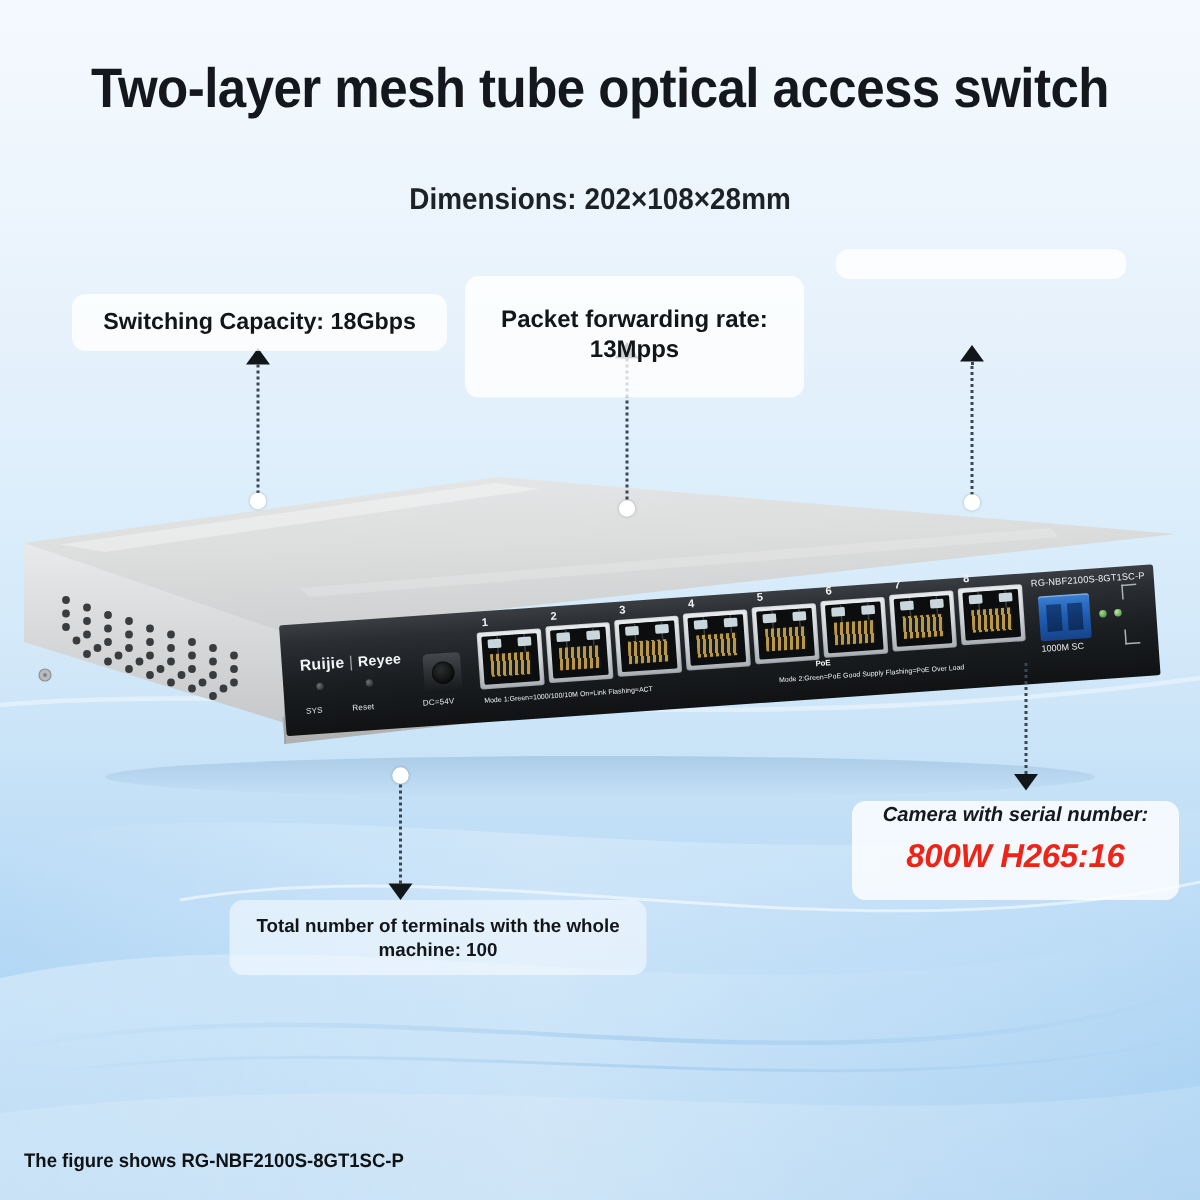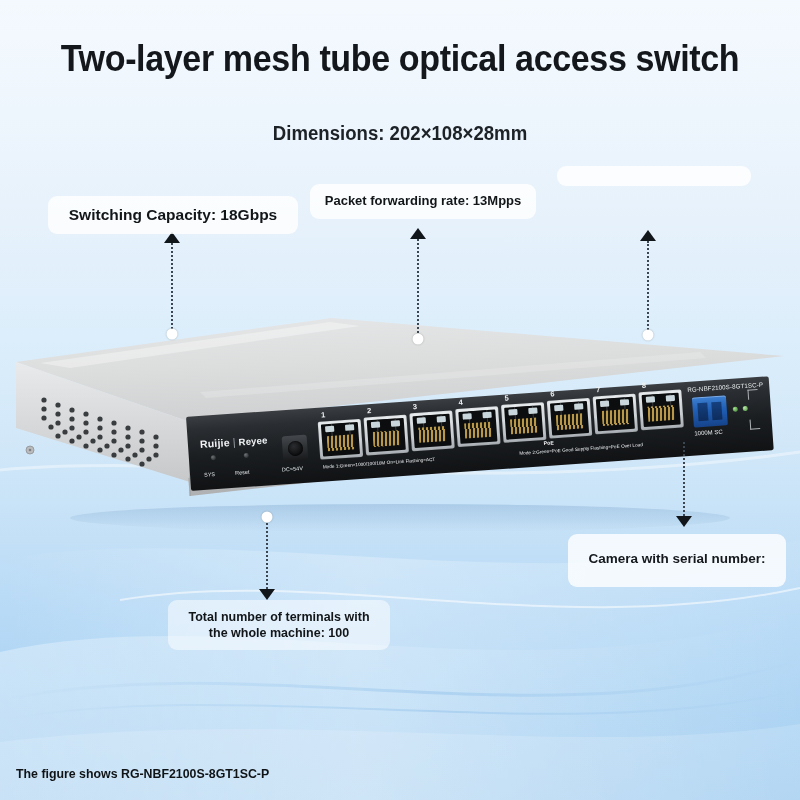--- a/index.html
+++ b/index.html
@@ -56,36 +56,36 @@
     text-align: center;
     color: #131619;
     line-height: 1.28;
   }
 
   #co-switching {
     left: 48px; top: 196px; width: 250px; padding: 9px 8px;
     font-size: 15.5px; font-weight: 700;
   }
   #co-packet {
-    left: 310px; top: 184px; width: 226px; padding: 9px 8px;
-    font-size: 13px; font-weight: 700;
+    left: 310px; top: 184px; width: 226px; padding: 20px 8px;
+    font-size: 16px; font-weight: 700;
   }
   #co-poe {
     left: 557px; top: 166px; width: 194px; padding: 10px 8px;
     font-size: 18.5px; font-weight: 700;
   }
   #co-poe .l2 { padding-left: 14px; }
   #co-terminals {
-    left: 168px; top: 600px; width: 222px; padding: 9px 10px;
+    left: 153px; top: 600px; width: 278px; padding: 9px 10px;
     font-size: 12.5px; font-weight: 600;
     background: rgba(255,255,255,0.50);
   }
   #co-camera {
-    left: 568px; top: 534px; width: 218px; padding: 16px 8px 14px;
-    font-size: 13.5px; font-weight: 700;
+    left: 568px; top: 534px; width: 218px; padding: 0 8px 14px;
+    font-size: 13.5px; font-weight: 700; font-style: italic;
   }
   #co-camera .cam-head { font-size: 13.5px; color:#15191d; margin-bottom: 6px; }
   #co-camera .cam-row {
     font-size: 22px; font-weight: 700; color: #ef2418;
     line-height: 1.30; letter-spacing: -0.2px;
   }
 
   
   .leader { position: absolute; }
   .leader .dots {
@@ -521,15 +521,16 @@
 
 <div class="callout" id="co-poe">
 </div>
 
 <div class="callout" id="co-terminals">
   <span>Total number of terminals with the whole machine: 100</span>
 </div>
 
 <div class="callout" id="co-camera">
   <div class="cam-head">Camera with serial number:</div>
+  <div class="cam-row">800W H265:16</div>
 </div>
 
 <div class="footer">The figure shows RG-NBF2100S-8GT1SC-P</div>
 
 </body></html>

